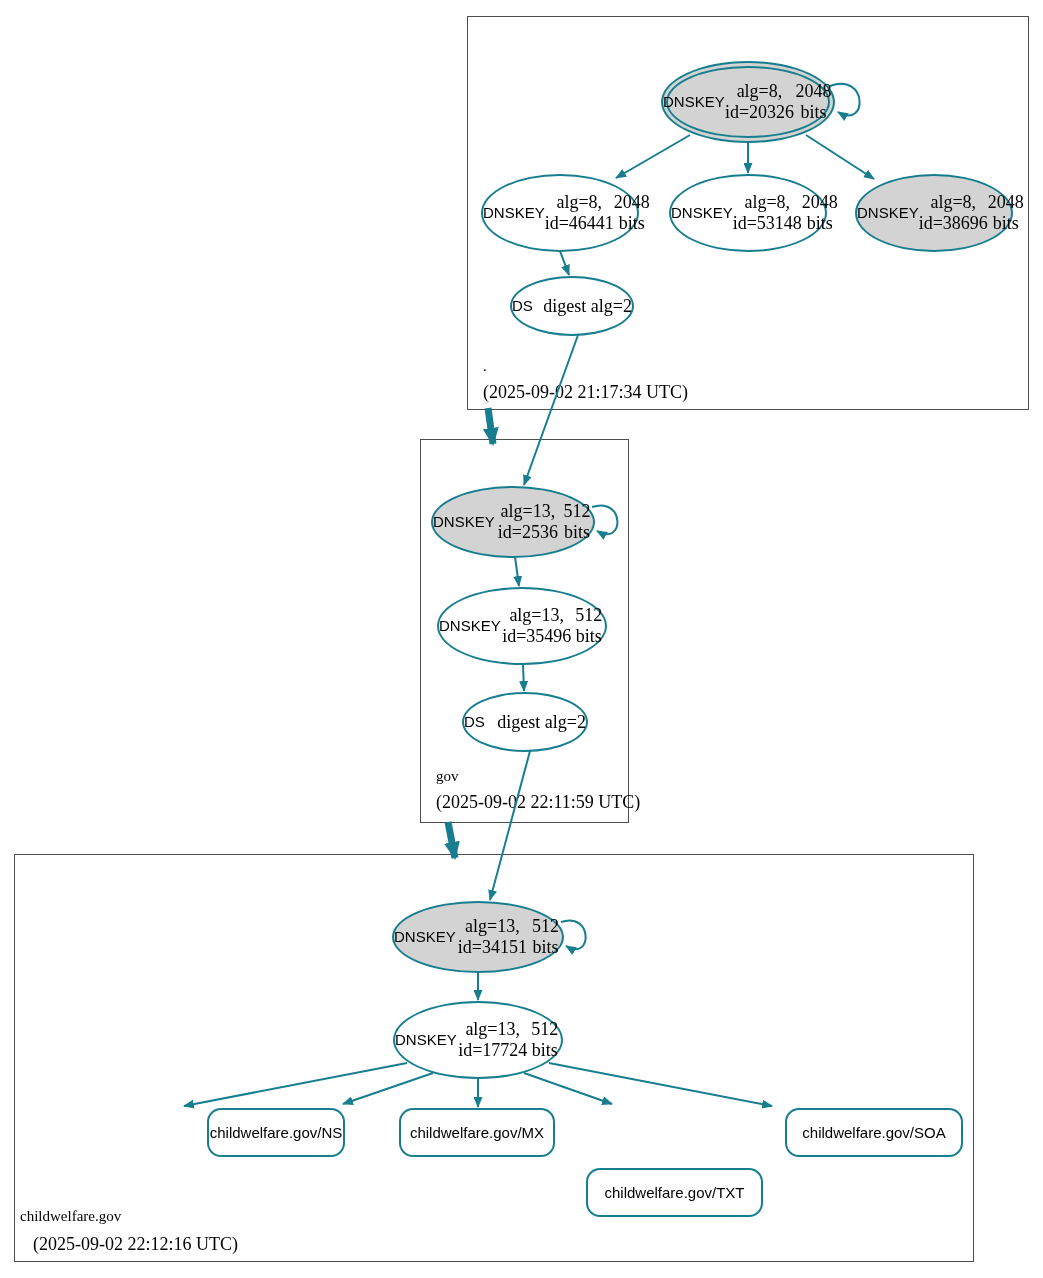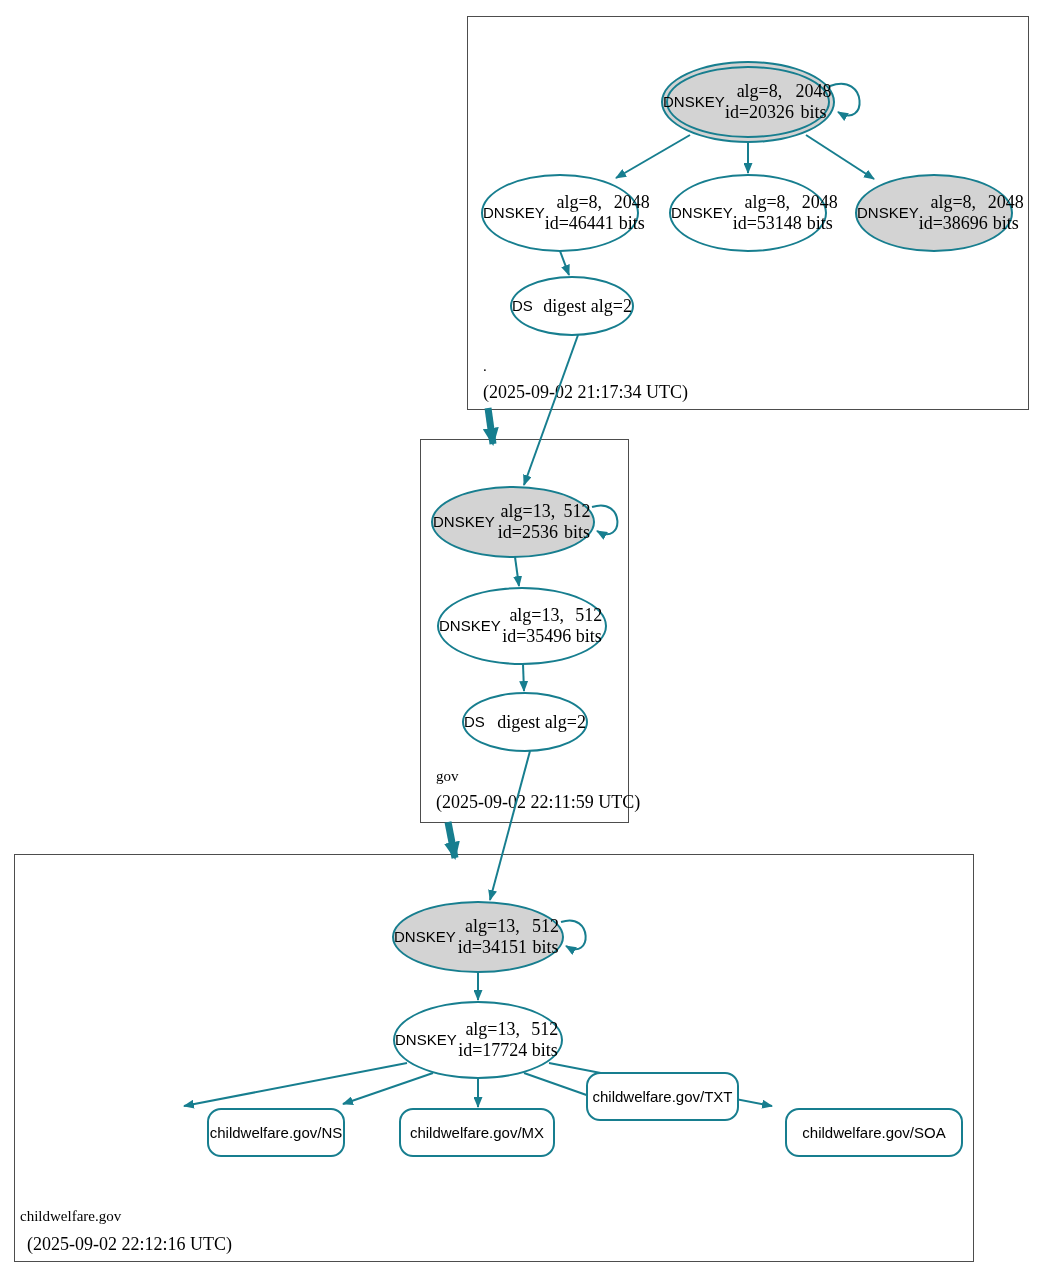--- a/index.html
+++ b/index.html
@@ -45,21 +45,21 @@
   <div class="zonebox" style="left:420px;top:439px;width:207px;height:382px;"></div>
   <div class="zonebox" style="left:14px;top:854px;width:958px;height:406px;"></div>
 
   <div class="zone-label" style="left:483px;top:358px;">.</div>
   <div class="zone-ts" style="left:483px;top:382px;">(2025-09-02 21:17:34 UTC)</div>
 
   <div class="zone-label" style="left:436px;top:768px;">gov</div>
   <div class="zone-ts" style="left:436px;top:756px;margin-top:36px;">(2025-09-02 22:11:59 UTC)</div>
 
   <div class="zone-label" style="left:20px;top:1208px;">childwelfare.gov</div>
-  <div class="zone-ts" style="left:27px;top:1234px;">(2025-09-02 22:12:16 UTC)</div>
+  <div class="zone-ts" style="left:33px;top:1234px;">(2025-09-02 22:12:16 UTC)</div>
 
   <svg class="edges" viewBox="0 0 1043 1278">
     <defs>
       <marker id="arr" markerWidth="11" markerHeight="9" refX="10" refY="4.5" orient="auto" markerUnits="userSpaceOnUse">
         <path d="M0,0 L11,4.5 L0,9 Z" fill="#177e8f"></path>
       </marker>
       <marker id="arrbig" markerWidth="18" markerHeight="16" refX="16" refY="8" orient="auto" markerUnits="userSpaceOnUse">
         <path d="M0,0 L18,8 L0,16 Z" fill="#177e8f"></path>
       </marker>
     </defs>
@@ -145,20 +145,20 @@
     <div class="nd">alg=13, id=17724</div>
     <div class="nd">512 bits</div>
   </div>
 
   <div class="rrset" style="left:207px;top:1108px;width:138px;height:49px;">
     <span>childwelfare.gov/NS</span>
   </div>
   <div class="rrset" style="left:399px;top:1108px;width:156px;height:49px;">
     <span>childwelfare.gov/MX</span>
   </div>
-  <div class="rrset" style="left:586px;top:1072px;width:153px;height:49px;">
+  <div class="rrset" style="left:586px;top:1168px;width:177px;height:49px;">
     <span>childwelfare.gov/TXT</span>
   </div>
   <div class="rrset" style="left:785px;top:1108px;width:178px;height:49px;">
     <span>childwelfare.gov/SOA</span>
   </div>
 
 </div>
 
 </body></html>

